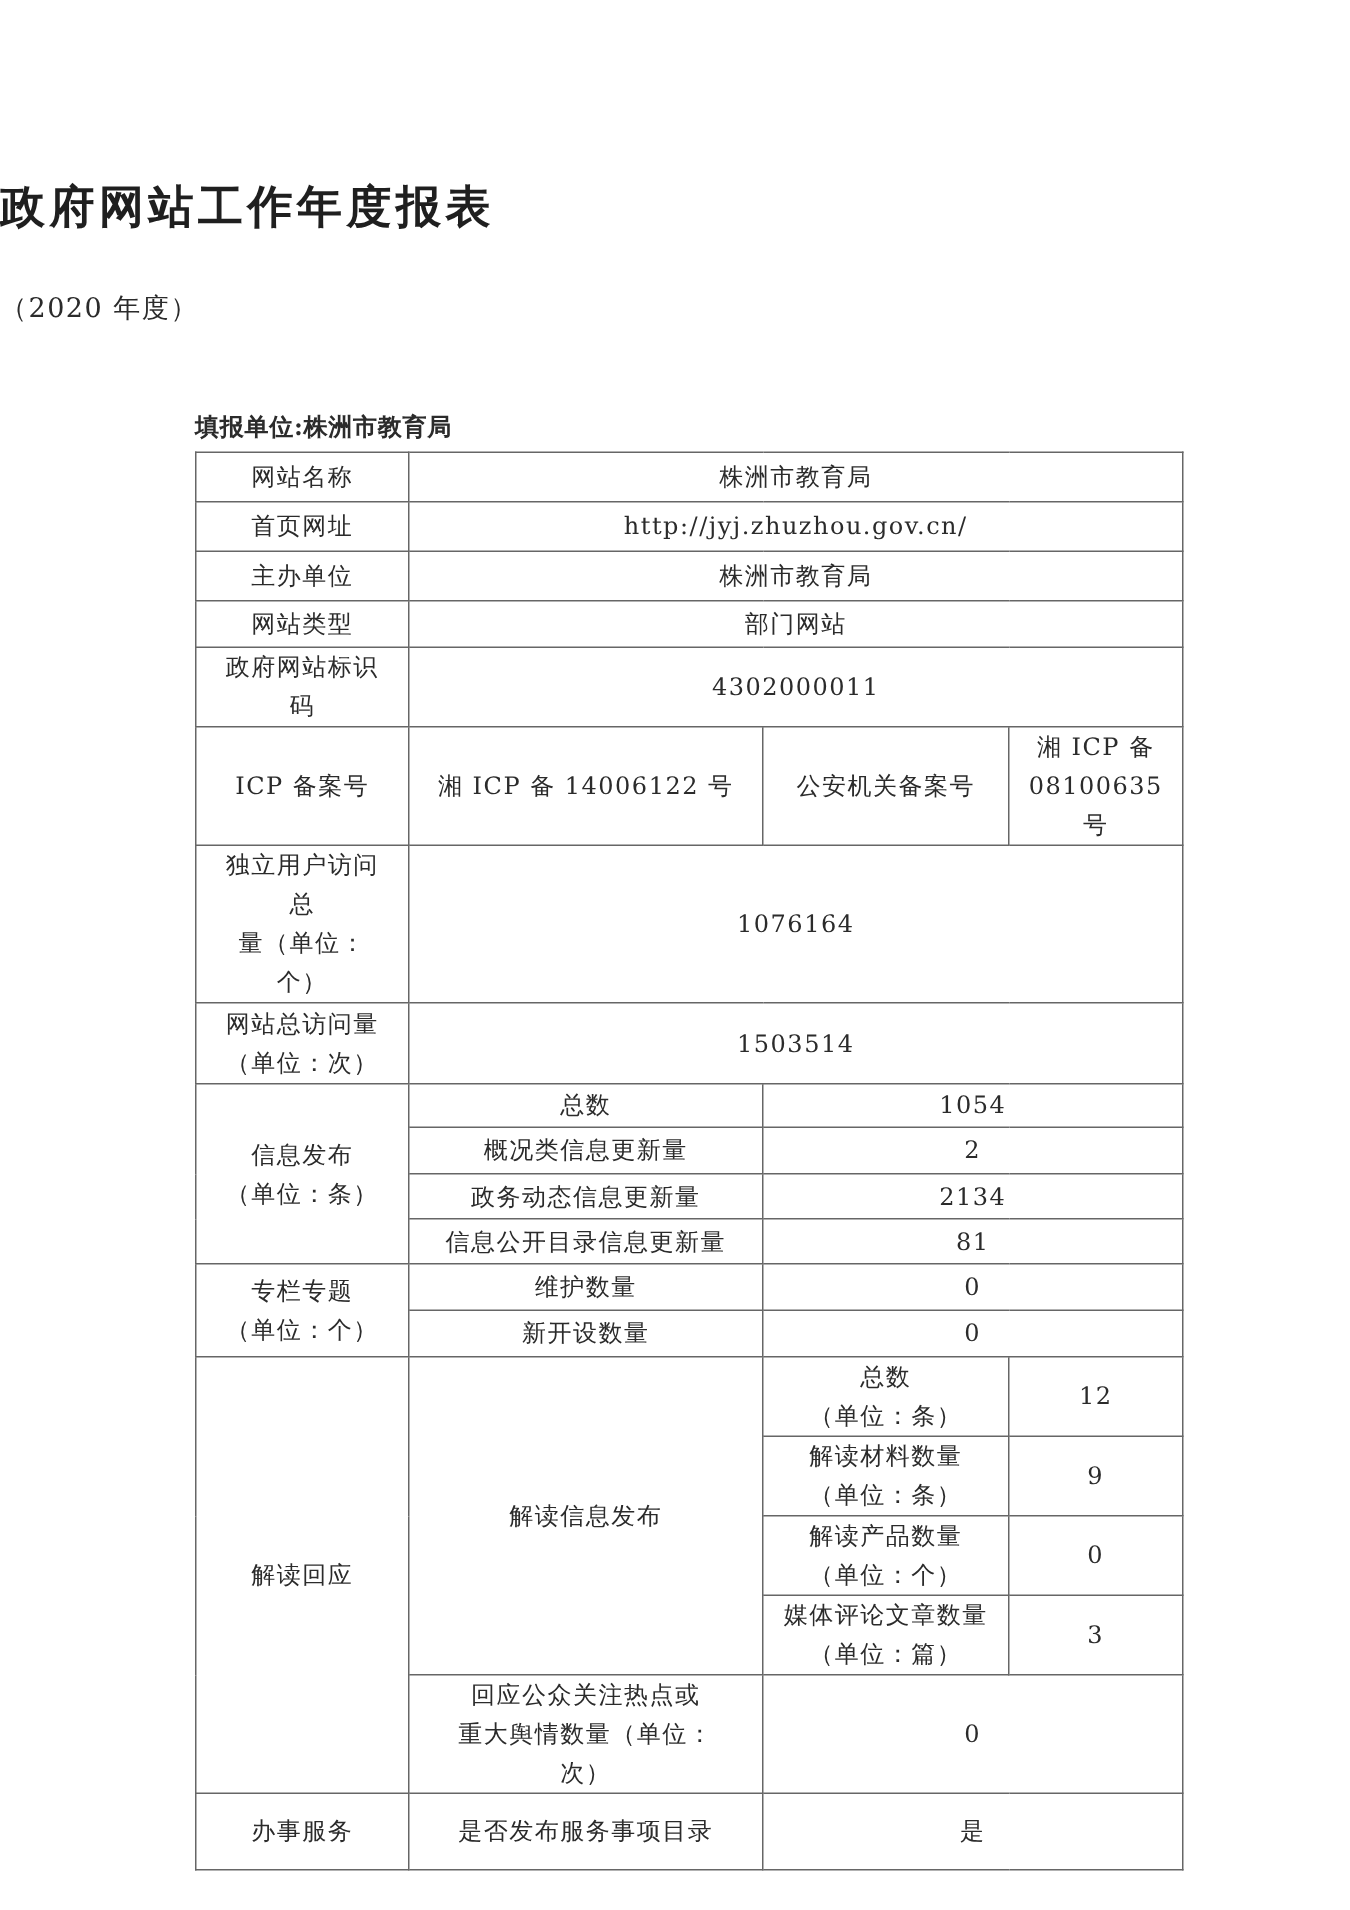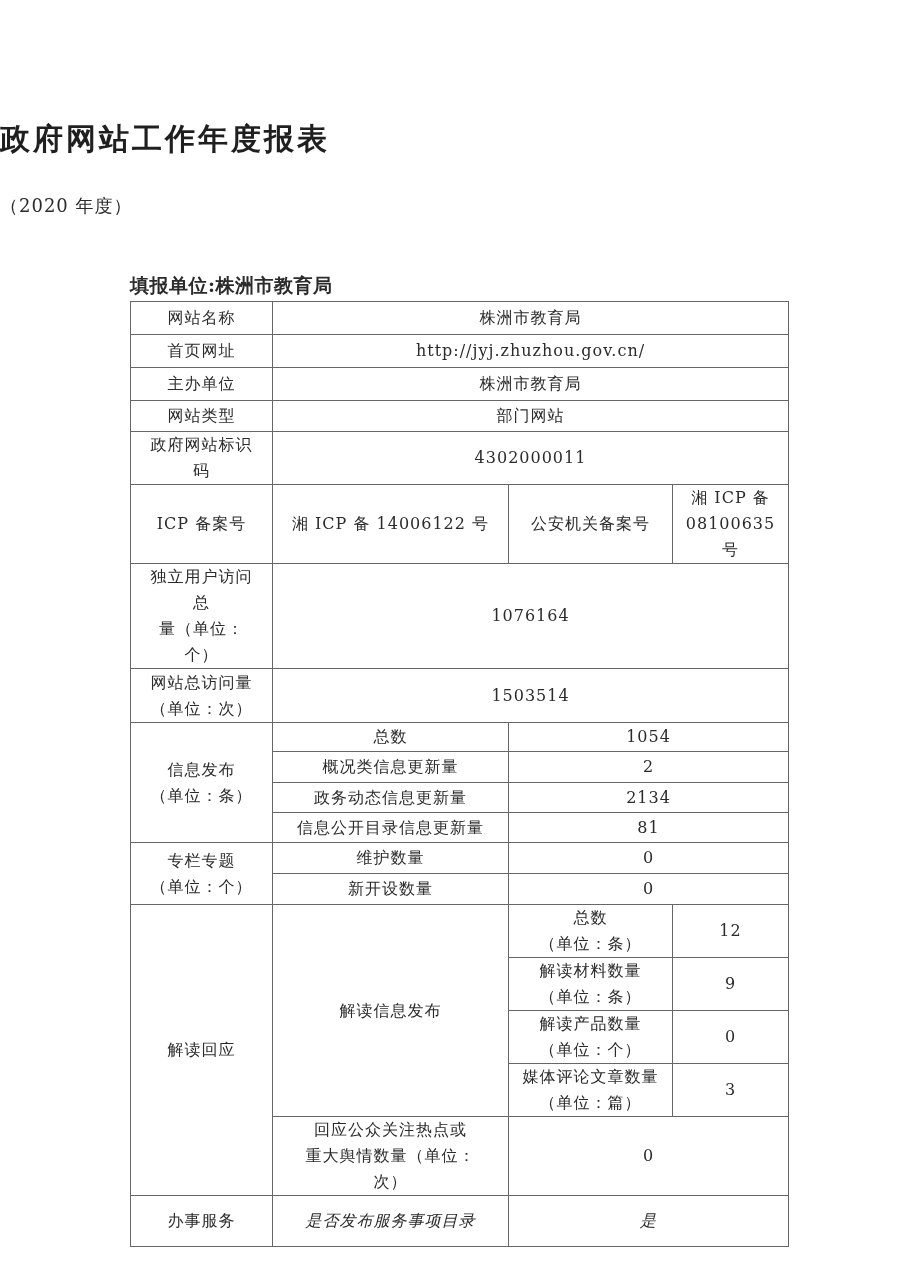--- a/index.html
+++ b/index.html
@@ -22,21 +22,21 @@
   }
   .doc-subtitle{
     margin-top:34px;
     text-align:left;
     font-size:18px;
     letter-spacing:1px;
     line-height:24px;
   }
   .reporter{
     margin:56px 0 5px 130px;
-    font-size:19px;
+    font-size:16px;
     font-weight:bold;
     letter-spacing:0.5px;
     line-height:22px;
   }
   table.report{
     margin-left:130px;
     width:658px;
     border-collapse:collapse;
     table-layout:fixed;
   }
@@ -44,21 +44,21 @@
     border:1px solid #666666;
     font-size:16px;
     text-align:center;
     vertical-align:middle;
     letter-spacing:1px;
     padding:0 12px;
     line-height:26px;
     overflow:hidden;
   }
   td .ln{line-height:26px;}
-  td.v-top{vertical-align:top;padding-top:5px;font-style:italic;}
+  td.v-top{vertical-align:top;padding-top:5px;}
   td.v-bottom{vertical-align:bottom;padding-bottom:4px;}
   .page-num{
     margin-top:46px;
     text-align:center;
     font-size:17px;
   }
 </style>
 </head>
 <body>
 

